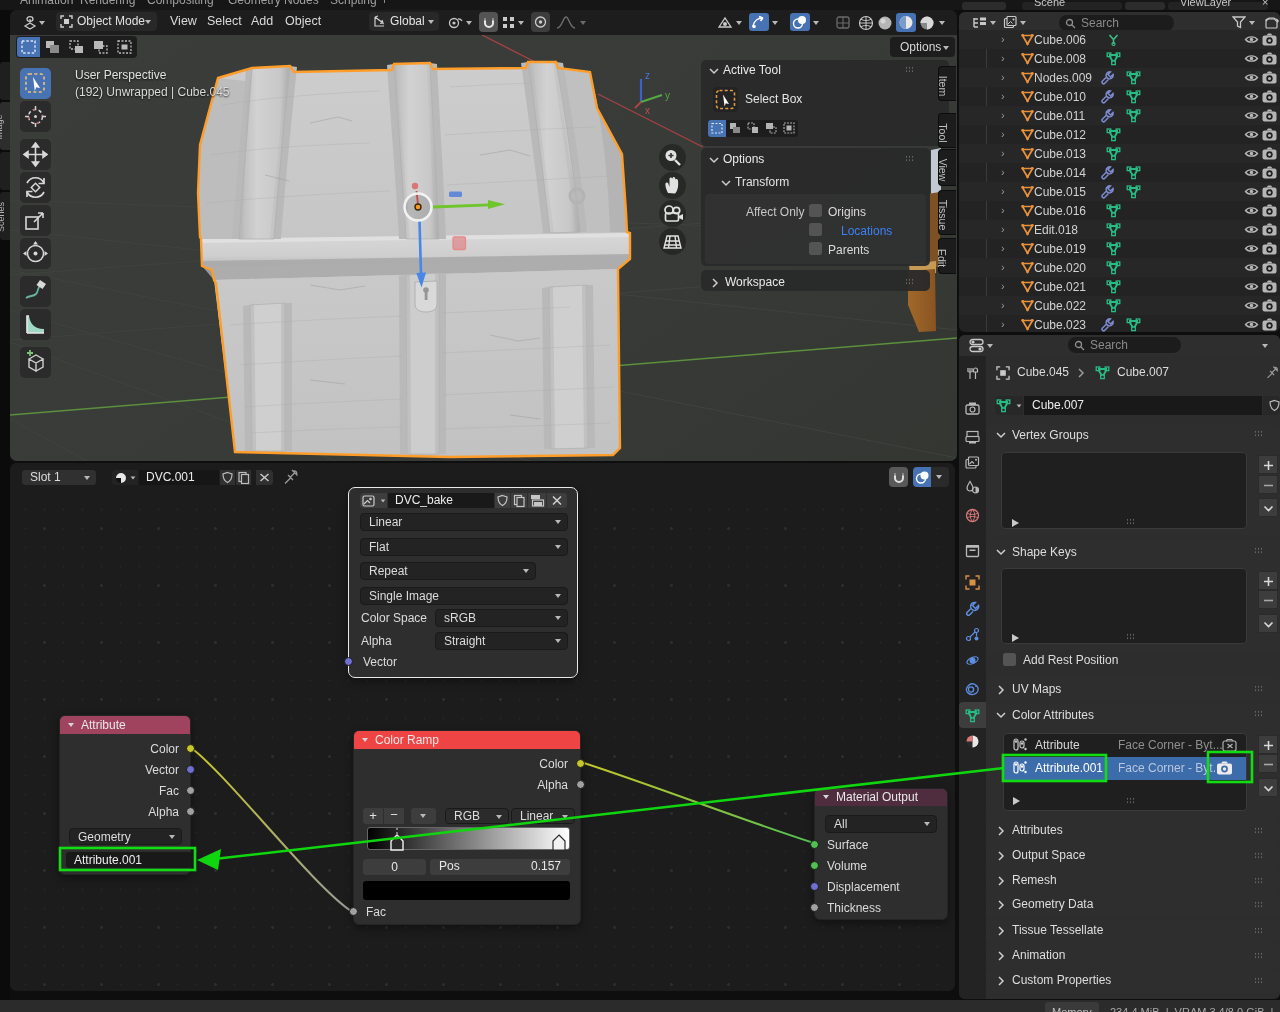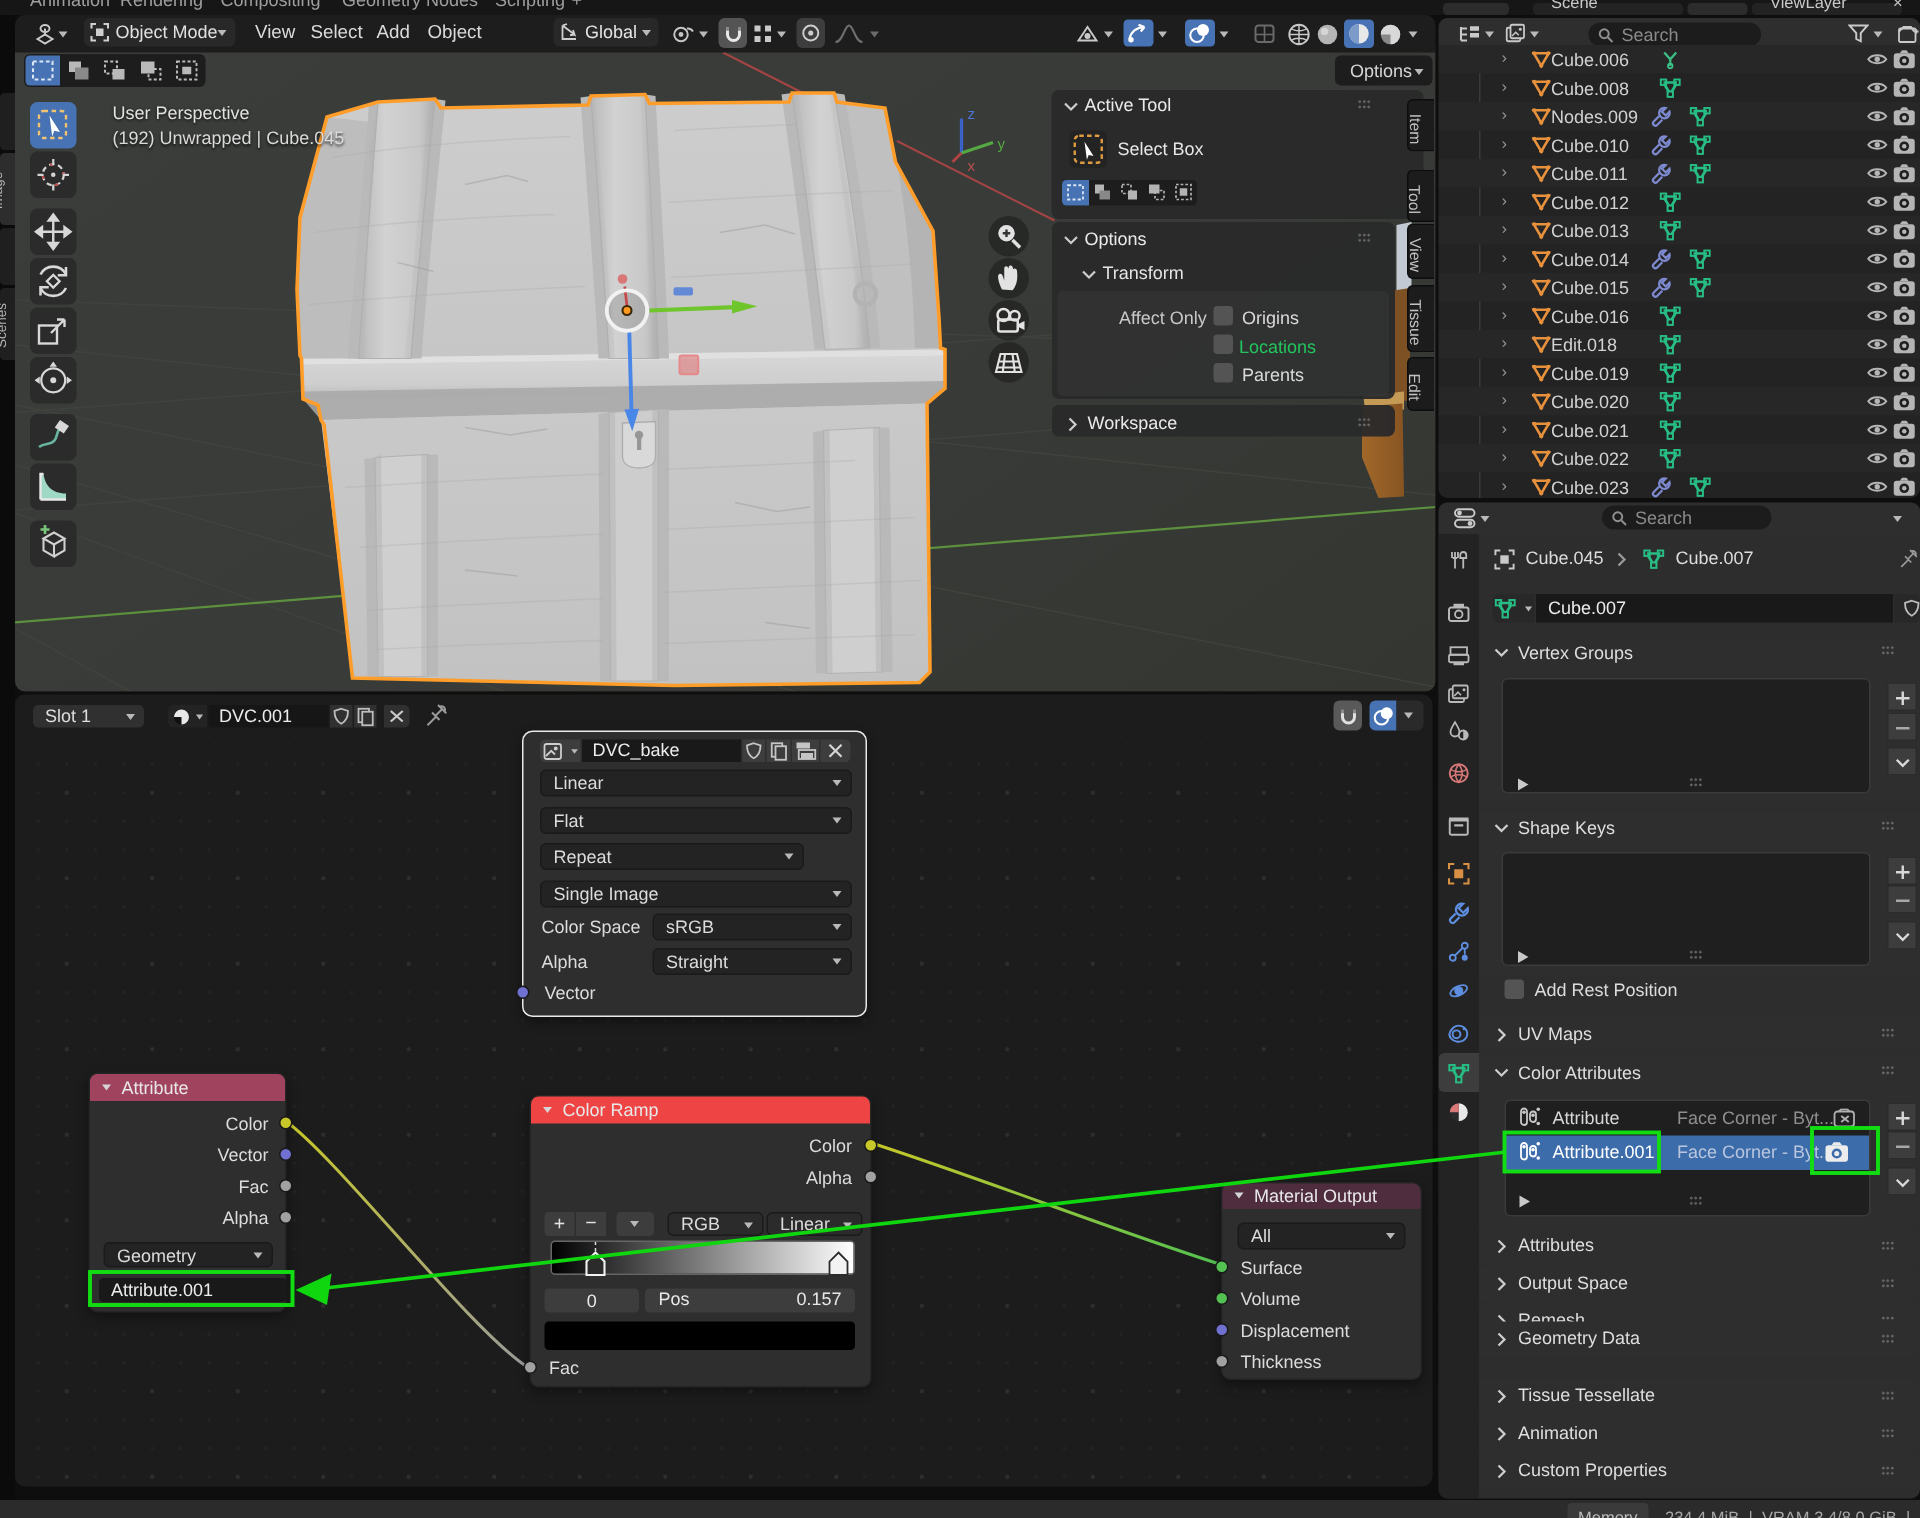--- a/index.html
+++ b/index.html
@@ -516,21 +516,21 @@
         <div class="dots6 abs" style="left:204px;top:7px"></div>
         <svg class="abs" style="left:20px;top:31px" width="10" height="8">
             <path d="M1 2 l4 4 4-4" fill="none" stroke="#cdcdcd" stroke-width="1.5"></path>
           </svg>
         <span class="abs" style="left:34px;top:27px;color:#e3e3e3">Transform</span>
         <div class="abs" style="left:4px;top:46px;width:221px;height:70px;background:rgba(255,255,255,.035);border-radius:4px">
           <span class="abs" style="left:41px;top:11px;color:#c8c8c8">Affect Only</span>
           <div class="abs" style="left:104px;top:10px;width:13px;height:13px;background:#545454;border-radius:2.5px"></div>
           <span class="abs" style="left:123px;top:11px;color:#dadada">Origins</span>
           <div class="abs" style="left:104px;top:29px;width:13px;height:13px;background:#545454;border-radius:2.5px"></div>
-          <span class="abs" style="left:121px;top:30px;color:#22c55e">Locations</span>
+          <span class="abs" style="left:136px;top:30px;color:#3b82f6">Locations</span>
           <div class="abs" style="left:104px;top:48px;width:13px;height:13px;background:#545454;border-radius:2.5px"></div>
           <span class="abs" style="left:123px;top:49px;color:#dadada">Parents</span>
         </div>
       </div>
       
       <div class="ovl" style="left:691px;top:235px;width:229px;height:21px">
         <svg class="abs" style="left:10px;top:8px" width="8" height="10">
             <path d="M2 1 l4 4 -4 4" fill="none" stroke="#cdcdcd" stroke-width="1.5"></path>
           </svg>
         <span class="abs" style="left:24px;top:5px;color:#eaeaea">Workspace</span>
@@ -1475,21 +1475,21 @@
           <span class="phead abs" style="left:26px;top:4px">Output Space</span>
           <div class="dots6 abs" style="left:268px;top:8px"></div>
         </div>
       <div class="panel" style="top:534px;height:24px;border-radius:4px">
           <svg class="abs" style="left:11px;top:7px" width="8" height="10">
             <path d="M2 1 l4 4 -4 4" fill="none" stroke="#cdcdcd" stroke-width="1.5"></path>
           </svg>
           <span class="phead abs" style="left:26px;top:4px">Remesh</span>
           <div class="dots6 abs" style="left:268px;top:8px"></div>
         </div>
-      <div class="panel" style="top:546px;height:24px;border-radius:4px">
+      <div class="panel" style="top:558px;height:24px;border-radius:4px">
           <svg class="abs" style="left:11px;top:7px" width="8" height="10">
             <path d="M2 1 l4 4 -4 4" fill="none" stroke="#cdcdcd" stroke-width="1.5"></path>
           </svg>
           <span class="phead abs" style="left:26px;top:4px">Geometry Data</span>
           <div class="dots6 abs" style="left:268px;top:8px"></div>
         </div>
       <div class="panel" style="top:584px;height:24px;border-radius:4px">
           <svg class="abs" style="left:11px;top:7px" width="8" height="10">
             <path d="M2 1 l4 4 -4 4" fill="none" stroke="#cdcdcd" stroke-width="1.5"></path>
           </svg>

